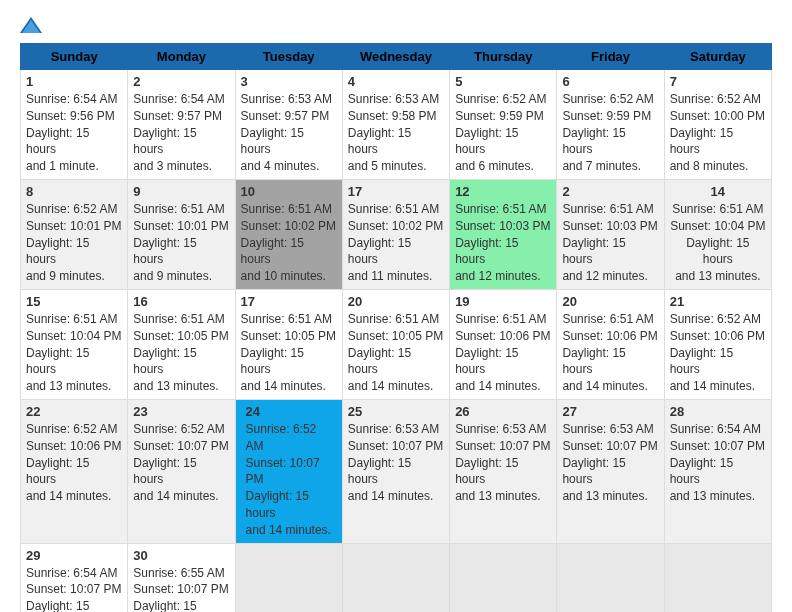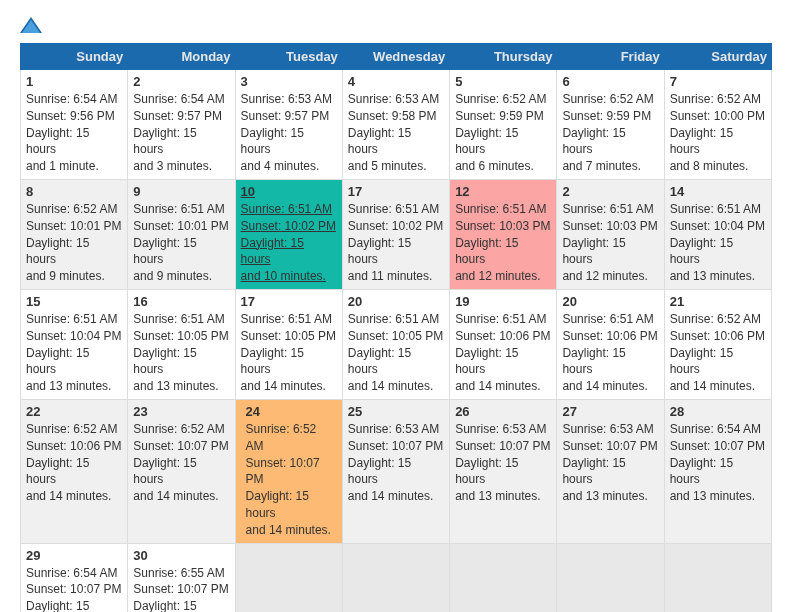--- a/index.html
+++ b/index.html
@@ -33,25 +33,25 @@
     }
     .calendar {
       flex: 1;
       border: 1px solid #ccc;
       border-collapse: collapse;
       width: 100%;
       table-layout: fixed;
     }
     .calendar th {
       background: #1a6aad;
-      color: #e5e5e5;
+      color: #000000;
       padding: 5px 4px;
       font-size: 13px;
       font-weight: bold;
-      text-align: right;
+      text-align: center;
       border: 1px solid #1a6aad;
     }
     .calendar td {
       vertical-align: top;
       padding: 4px 5px;
       border: 1px solid #ddd;
       font-size: 10px;
       color: #333;
       background: #fff;
     }
@@ -172,49 +172,49 @@
 Daylight: 15 hours
 and 9 minutes.</div>
           </td>
           <td style="background: rgb(240, 240, 240);">
             <span class="day-num">9</span>
             <div class="day-info" style="white-space: pre-line;">Sunrise: 6:51 AM
 Sunset: 10:01 PM
 Daylight: 15 hours
 and 9 minutes.</div>
           </td>
-          <td style="background: #14b8a6; text-decoration: underline;">
+          <td style="background: #a3a3a3;">
             <span class="day-num">10</span>
             <div class="day-info" style="white-space: pre-line;">Sunrise: 6:51 AM
 Sunset: 10:02 PM
 Daylight: 15 hours
 and 10 minutes.</div>
           </td>
           <td style="background: rgb(240, 240, 240);">
             <span class="day-num">17</span>
             <div class="day-info" style="white-space: pre-line;">Sunrise: 6:51 AM
 Sunset: 10:02 PM
 Daylight: 15 hours
 and 11 minutes.</div>
           </td>
-          <td style="background: #fca5a5;">
+          <td style="background: #86efac;">
             <span class="day-num">12</span>
             <div class="day-info" style="white-space: pre-line;">Sunrise: 6:51 AM
 Sunset: 10:03 PM
 Daylight: 15 hours
 and 12 minutes.</div>
           </td>
           <td style="background: rgb(240, 240, 240);">
             <span class="day-num">2</span>
             <div class="day-info" style="white-space: pre-line;">Sunrise: 6:51 AM
 Sunset: 10:03 PM
 Daylight: 15 hours
 and 12 minutes.</div>
           </td>
-          <td style="background: rgb(240, 240, 240);">
+          <td style="background: rgb(240, 240, 240); text-align: center;">
             <span class="day-num">14</span>
             <div class="day-info" style="white-space: pre-line;">Sunrise: 6:51 AM
 Sunset: 10:04 PM
 Daylight: 15 hours
 and 13 minutes.</div>
           </td>
         </tr>
         <tr>
           <td>
             <span class="day-num">15</span>
@@ -274,21 +274,21 @@
 Daylight: 15 hours
 and 14 minutes.</div>
           </td>
           <td style="background: rgb(240, 240, 240);">
             <span class="day-num">23</span>
             <div class="day-info" style="white-space: pre-line;">Sunrise: 6:52 AM
 Sunset: 10:07 PM
 Daylight: 15 hours
 and 14 minutes.</div>
           </td>
-          <td style="background: #fdba74; padding-left: 10px;">
+          <td style="background: #0ea5e9; padding-left: 10px;">
             <span class="day-num">24</span>
             <div class="day-info" style="white-space: pre-line;">Sunrise: 6:52 AM
 Sunset: 10:07 PM
 Daylight: 15 hours
 and 14 minutes.</div>
           </td>
           <td style="background: rgb(240, 240, 240);">
             <span class="day-num">25</span>
             <div class="day-info" style="white-space: pre-line;">Sunrise: 6:53 AM
 Sunset: 10:07 PM

